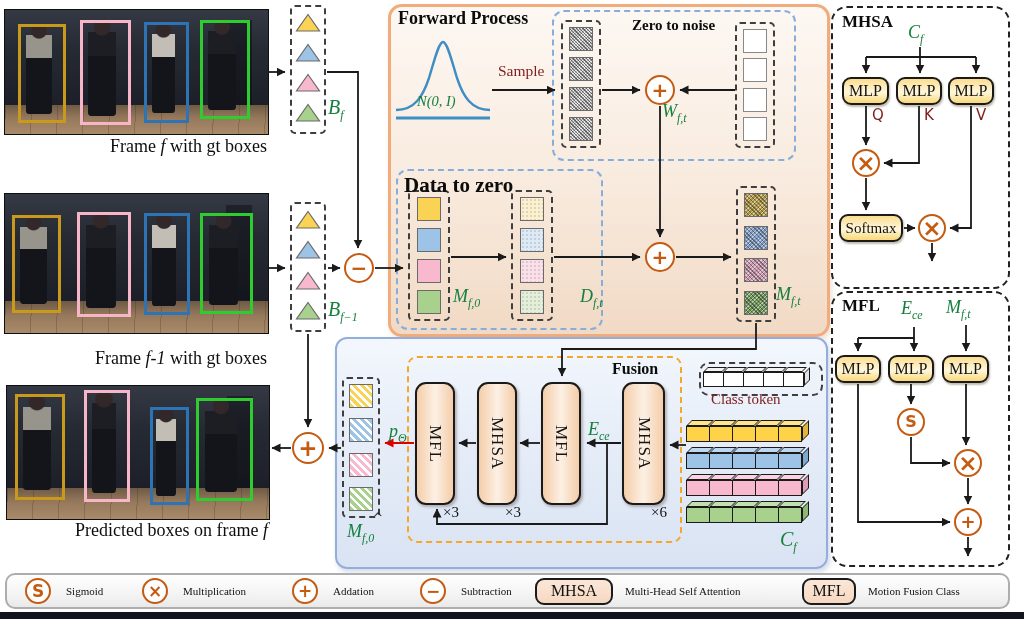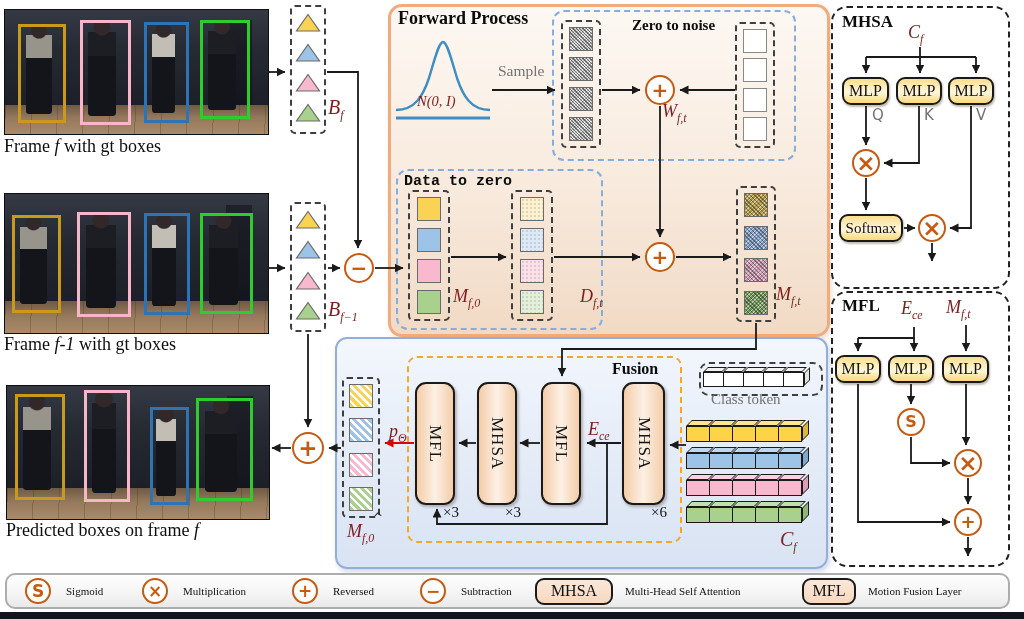--- a/index.html
+++ b/index.html
@@ -6,43 +6,43 @@
   #fig{position:relative;width:1024px;height:619px;background:#fff;font-family:"Liberation Serif",serif;overflow:hidden;}
   
   .photo{position:absolute;background:#20242c;overflow:hidden;border:1px solid #0d0f13;}
   .wall{position:absolute;left:0;top:0;width:100%;height:78%;background:linear-gradient(180deg,#343944 0%,#262a33 40%,#1c1f27 100%);}
   .wall::after{content:"";position:absolute;right:6%;top:10%;width:10%;height:88%;background:rgba(10,12,18,.45);}
   .floor{position:absolute;left:0;bottom:0;width:100%;height:23%;background:repeating-linear-gradient(92deg,rgba(60,40,20,.25) 0 1px,rgba(0,0,0,0) 1px 26px),linear-gradient(180deg,#6e5a45 0%,#96795c 45%,#a98a69 100%);}
   .bbox{position:absolute;border-style:solid;border-width:3px;z-index:4;}
   .dancer{position:absolute;z-index:3;border-radius:34% 34% 12% 12%/10% 10% 4% 4%;
     background:radial-gradient(circle at 50% 5.5%, #32282a 0 8.5%, rgba(0,0,0,0) 10%),
                linear-gradient(180deg,rgba(0,0,0,0) 0 10.5%, var(--tp,#1b1c22) 10.5% 36%, #14151a 36% 100%);}
-  .caption{position:absolute;text-align:left;font-size:18px;color:#0e0e0e;z-index:5;}
+  .caption{position:absolute;text-align:right;font-size:18px;color:#0e0e0e;z-index:5;}
   .caption i{font-style:italic;}
   
   .fwd{position:absolute;border:3px solid #F0AC7D;border-radius:14px;background:linear-gradient(180deg,#FDF8F3 0%,#F8EADD 55%,#F1DAC5 100%);box-shadow:2px 3px 5px rgba(190,140,90,.25);}
   .rev{position:absolute;border:2.5px solid #94AEDB;border-radius:12px;background:linear-gradient(180deg,#F3F7FD 0%,#E6EDF8 45%,#D9E3F3 100%);box-shadow:2px 3px 5px rgba(110,130,180,.3);}
   .bluedash{position:absolute;border:2.5px dashed #86ADDC;border-radius:12px;}
   .orangedash{position:absolute;border:2.5px dashed #F5A72C;border-radius:10px;}
   .paneldash{position:absolute;border:2.5px dashed #222;border-radius:16px;background:#fff;}
   .dstack{position:absolute;border:2px dashed #3e3e3e;border-radius:5px;display:flex;flex-direction:column;align-items:center;justify-content:space-between;padding:5px 0;box-sizing:border-box;z-index:4;}
   .tokenbox{position:absolute;border:2px dashed #3e3e3e;border-radius:10px;z-index:4;}
   .title{position:absolute;font-weight:bold;color:#0c0c0c;z-index:5;}
   
   .sq{width:24px;height:24px;border:1px solid #6a6a6a;box-sizing:border-box;}
   .op{position:absolute;width:30px;height:30px;box-sizing:border-box;border:2.6px solid #C55A11;border-radius:50%;background:#fff;color:#C55A11;display:flex;align-items:center;justify-content:center;font-family:"DejaVu Sans",sans-serif;font-weight:700;font-size:20px;line-height:1;z-index:6;}
   .op.sm{width:28px;height:28px;font-size:18px;}
   .op.lg2{font-size:23px;}
   .vblock{position:absolute;width:40px;height:123px;box-sizing:border-box;border:2px solid #1a1a1a;border-radius:11px;background:linear-gradient(90deg,#F4CDA9 0%,#FCF0E4 50%,#F4CDA9 100%);display:flex;align-items:center;justify-content:center;box-shadow:1.5px 2px 2.5px rgba(90,70,60,.35);z-index:5;}
   .vblock span{writing-mode:vertical-rl;font-size:17px;letter-spacing:1px;color:#141414;}
   .mlp{position:absolute;height:28px;box-sizing:border-box;border:2px solid #1a1a1a;border-radius:9px;background:linear-gradient(180deg,#FBDd8F 0%,#FFF7DC 55%,#F9D878 100%);display:flex;align-items:center;justify-content:center;font-size:16px;color:#111;box-shadow:1px 1.5px 2px rgba(80,60,20,.35);z-index:5;}
-  .math{position:absolute;font-style:italic;font-size:20px;color:#7f1d1d;z-index:7;}
+  .math{position:absolute;font-style:italic;font-size:20px;color:#15803d;z-index:7;}
   .math sub{font-size:12px;font-style:italic;}
   .math.sm{font-size:18px;}
-  .lbl{position:absolute;color:#737373;z-index:5;text-align:center;}
+  .lbl{position:absolute;color:#7f1d1d;z-index:5;text-align:center;}
   .mult{position:absolute;font-size:15px;color:#111;font-family:"Liberation Serif",serif;z-index:5;}
   
   .crow{display:flex;position:absolute;z-index:5;}
   .cube{position:relative;width:24px;height:16px;box-sizing:border-box;border:1px solid #1a1a1a;margin-left:-1px;background:var(--f);}
   .cube::before{content:"";position:absolute;left:-1px;top:-7px;width:100%;height:6px;box-sizing:border-box;border:1px solid #1a1a1a;background:var(--t);transform:skewX(-45deg);transform-origin:0 100%;}
   .cube:last-child::after{content:"";position:absolute;right:-8px;top:0;width:7px;height:100%;box-sizing:border-box;border:1px solid #1a1a1a;background:var(--s);transform:skewY(-45deg);transform-origin:0 0;}
   .crow.small .cube{width:21px;height:15px;}
   .crow.small .cube::before{top:-6px;height:5px;}
   .crow.small .cube:last-child::after{right:-7px;width:6px;}
   
@@ -79,21 +79,21 @@
     <div class="floor"></div>
   <div class="dancer" style="left: 5.635%; top: 17%; width: 10.23%; height: 62.04%; --tp: #97948c;"></div>
       <div class="bbox" style="left: 2.5%; top: 15%; width: 16.5%; height: 66%; border-color: rgb(200, 153, 27);"></div>
       <div class="dancer" style="left: 30.92%; top: 15%; width: 11.16%; height: 66.74%; --tp: #1d1e24;"></div>
       <div class="bbox" style="left: 27.5%; top: 13%; width: 18%; height: 71%; border-color: rgb(247, 182, 200);"></div>
       <div class="dancer" style="left: 55.85%; top: 16%; width: 9.3%; height: 64.86%; --tp: #c2beb6;"></div>
       <div class="bbox" style="left: 53%; top: 14%; width: 15%; height: 69%; border-color: rgb(46, 116, 181);"></div>
       <div class="dancer" style="left: 77.42%; top: 16%; width: 11.16%; height: 63.92%; --tp: #1d1e24;"></div>
       <div class="bbox" style="left: 74%; top: 14%; width: 18%; height: 68%; border-color: rgb(46, 204, 46);"></div>
     </div>
-  <div class="caption" style="left:4px;top:334px;width:263px;"><span>Frame </span><i>f-1</i><span> with gt boxes</span></div>
+  <div class="caption" style="left:4px;top:348px;width:263px;"><span>Frame </span><i>f-1</i><span> with gt boxes</span></div>
 
   <div class="photo" style="left:6px;top:385px;width:262px;height:133px;">
     <div class="wall"></div>
     <div class="floor"></div>
   <div class="dancer" style="left: 6.23%; top: 8%; width: 10.54%; height: 70.5%; --tp: #97948c;"></div>
       <div class="bbox" style="left: 3%; top: 6%; width: 17%; height: 75%; border-color: rgb(200, 153, 27);"></div>
       <div class="dancer" style="left: 32.35%; top: 5%; width: 9.3%; height: 75.2%; --tp: #1d1e24;"></div>
       <div class="bbox" style="left: 29.5%; top: 3%; width: 15%; height: 80%; border-color: rgb(247, 182, 200);"></div>
       <div class="dancer" style="left: 56.875%; top: 18%; width: 7.75%; height: 64.86%; --tp: #c2beb6;"></div>
       <div class="bbox" style="left: 54.5%; top: 16%; width: 12.5%; height: 69%; border-color: rgb(46, 116, 181);"></div>
@@ -159,21 +159,21 @@
   <div class="op" style="left:645px;top:75px;">+</div>
   <span class="math sm" style="left:662px;top:101px;"><span>W</span><sub>f,t</sub></span>
   <div class="dstack" style="left:735px;top:22px;width:40px;height:126px;">
       <div class="sq" style="background: rgb(255, 255, 255); border-color: rgb(136, 136, 136);"></div>
       <div class="sq" style="background: rgb(255, 255, 255); border-color: rgb(136, 136, 136);"></div>
       <div class="sq" style="background: rgb(255, 255, 255); border-color: rgb(136, 136, 136);"></div>
       <div class="sq" style="background: rgb(255, 255, 255); border-color: rgb(136, 136, 136);"></div>
     </div>
 
   <div class="bluedash" style="left:396px;top:169px;width:203px;height:157px;"></div>
-  <div class="title" style="left:404px;top:173px;font-size:15px;font-family:Liberation Mono, monospace;">Data to zero</div>
+  <div class="title" style="left:404px;top:173px;font-size:21px;">Data to zero</div>
 
   <div class="dstack" style="left:408px;top:190px;width:42px;height:131px;">
       <div class="sq" style="background: rgb(251, 211, 84);"></div>
       <div class="sq" style="background: rgb(157, 195, 230);"></div>
       <div class="sq" style="background: rgb(248, 185, 206);"></div>
       <div class="sq" style="background: rgb(169, 209, 142);"></div>
     </div>
   <span class="math sm" style="left:453px;top:286px;"><span>M</span><sub>f,0</sub></span>
   <div class="dstack" style="left:511px;top:190px;width:42px;height:131px;">
       <div class="sq" style="background: radial-gradient(rgba(90, 90, 90, 0.18) 0.8px, rgba(0, 0, 0, 0) 0.9px) 0px 0px / 4px 4px, rgb(252, 241, 206);"></div>
@@ -293,33 +293,33 @@
       <span class="lgroup" style="left: 18px; gap: 15px;">
         <span class="op">S</span>
         <span class="llabel">Sigmoid</span>
       </span>
       <span class="lgroup" style="left: 135px; gap: 15px;">
         <span class="op">×</span>
         <span class="llabel">Multiplication</span>
       </span>
       <span class="lgroup" style="left: 285px; gap: 15px;">
         <span class="op">+</span>
-        <span class="llabel">Reversed</span>
+        <span class="llabel">Addation</span>
       </span>
       <span class="lgroup" style="left: 413px; gap: 15px;">
         <span class="op">−</span>
         <span class="llabel">Subtraction</span>
       </span>
       <span class="lgroup" style="left: 528px; gap: 12px;">
         <span class="chip" style="width: 78px;">MHSA</span>
         <span class="llabel">Multi-Head Self Attention</span>
       </span>
       <span class="lgroup" style="left: 795px; gap: 12px;">
         <span class="chip" style="width: 54px;">MFL</span>
-        <span class="llabel">Motion Fusion Layer</span>
+        <span class="llabel">Motion Fusion Class</span>
       </span>
     </div>
   <div id="botbar"></div>
 
   <svg class="overlay" width="1024" height="619" viewBox="0 0 1024 619">
     <defs>
       <marker id="ar" markerUnits="userSpaceOnUse" markerWidth="10" markerHeight="10" refX="8.5" refY="4.5" orient="auto">
           <path d="M0,0 L9,4.5 L0,9 Z" fill="#1a1a1a"></path>
         </marker>
       <marker id="arr" markerUnits="userSpaceOnUse" markerWidth="10" markerHeight="10" refX="8.5" refY="4.5" orient="auto">

